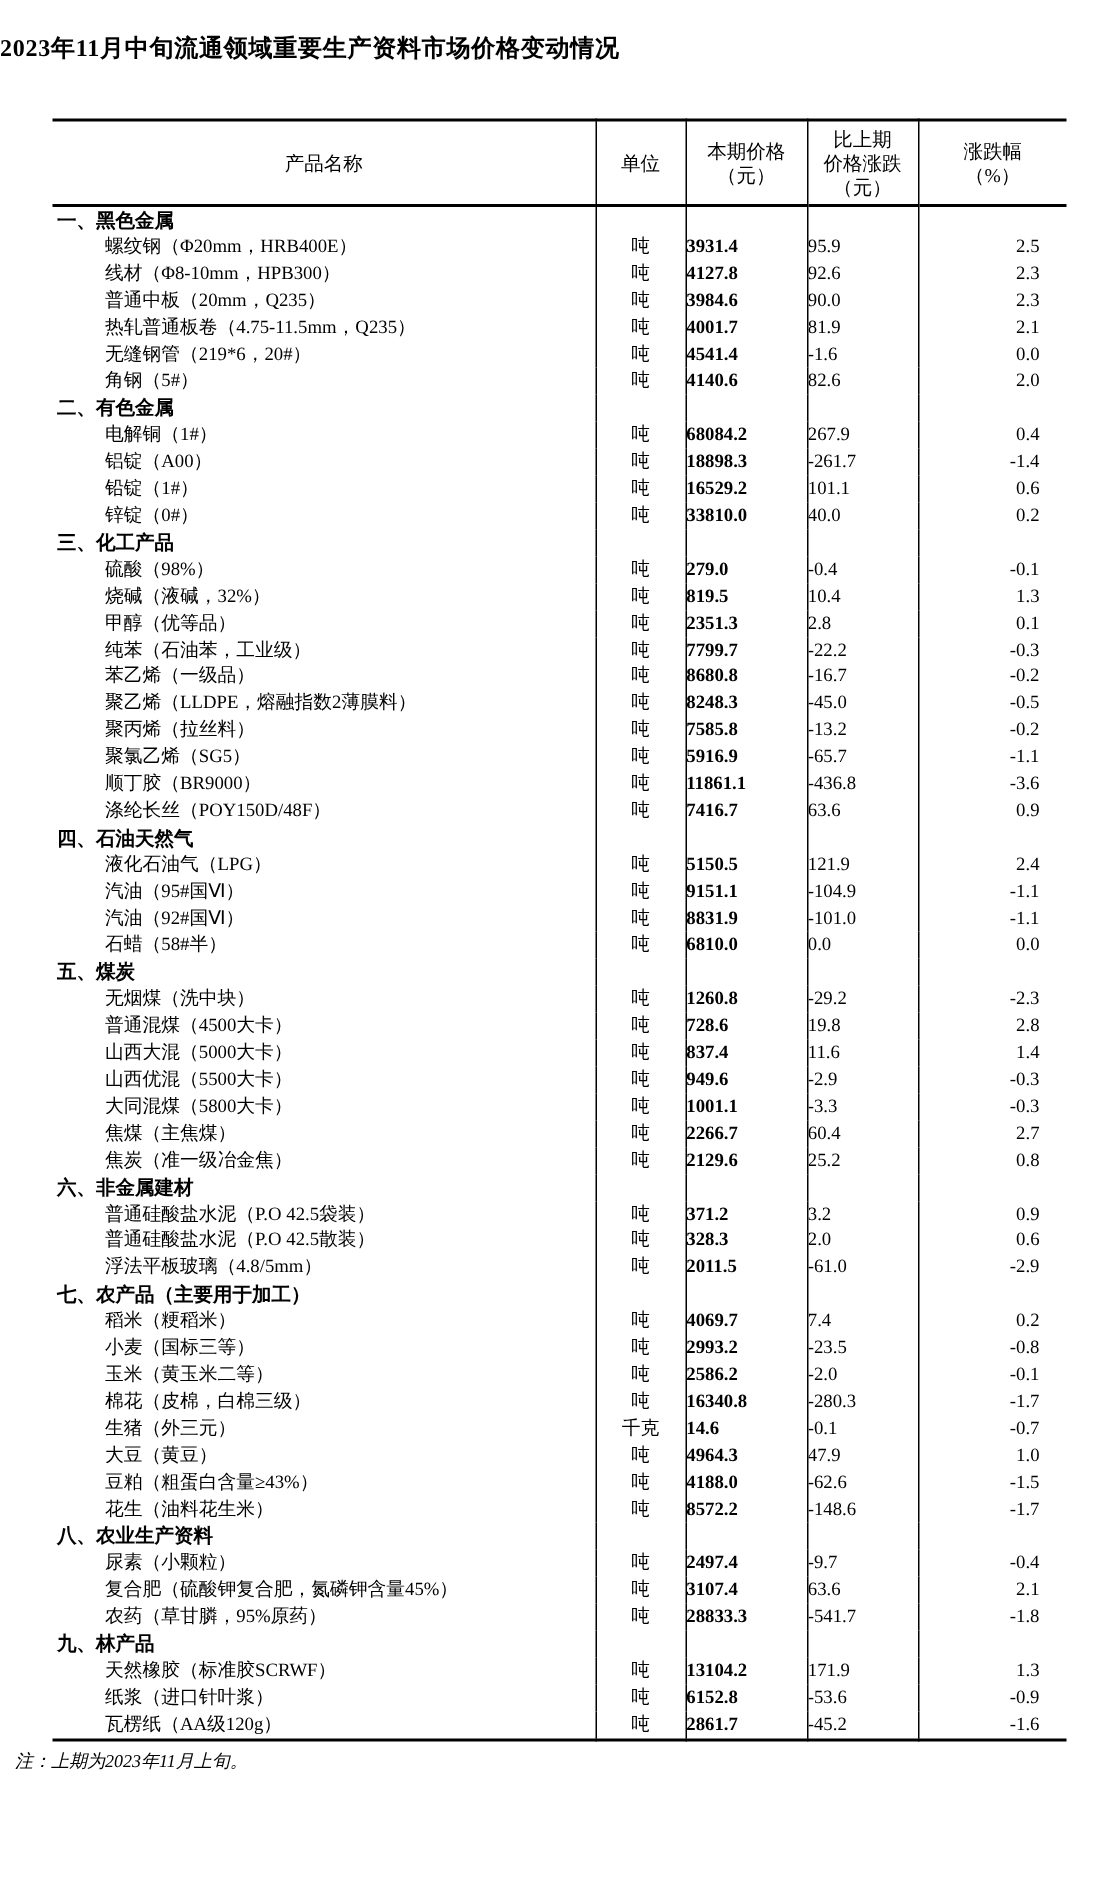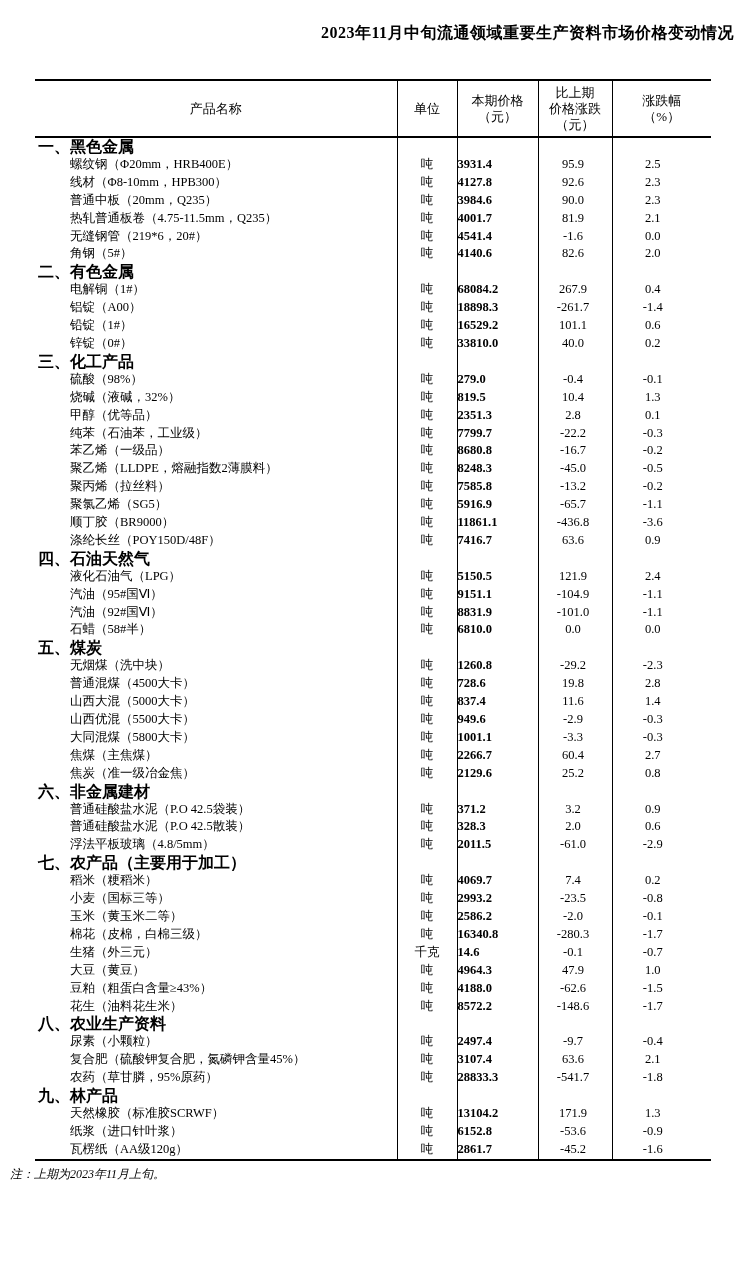--- a/index.html
+++ b/index.html
@@ -10,21 +10,21 @@
   body {
     width: 734px;
     height: 1264px;
     color: #000;
     font-family: "Liberation Serif", serif;
     overflow: hidden;
   }
   .page-title {
     margin: 0;
     padding-top: 24px;
-    text-align: right;
+    text-align: left;
     font-size: 16px;
     font-weight: bold;
     line-height: 18px;
     letter-spacing: 0.5px;
   }
   table.price-table {
     border-collapse: collapse;
     table-layout: fixed;
     width: 676px;
     margin: 37px 0 0 35px;
@@ -56,26 +56,26 @@
     font-size: 12.5px;
     line-height: 17.9px;
     white-space: nowrap;
     overflow: hidden;
     vertical-align: middle;
   }
   td.name   { text-align: left; padding-left: 35px; }
   tr.section-row td.name {
     padding-left: 3px;
     font-weight: bold;
-    font-size: 16px;
+    font-size: 13px;
   }
   td.unit   { text-align: center; }
   td.price  { padding-right: 3px; font-weight: bold; }
-  td.change { text-align: center; padding-right: 4px; }
-  td.pct    { text-align: center; padding-right: 18px; }
+  td.change { text-align: left; padding-right: 4px; }
+  td.pct    { text-align: right; padding-right: 18px; }
 
   .footnote {
     margin: 6px 0 0 10px;
     font-size: 12px;
     font-style: italic;
     line-height: 15px;
   }
 </style>
 </head>
 <body>

